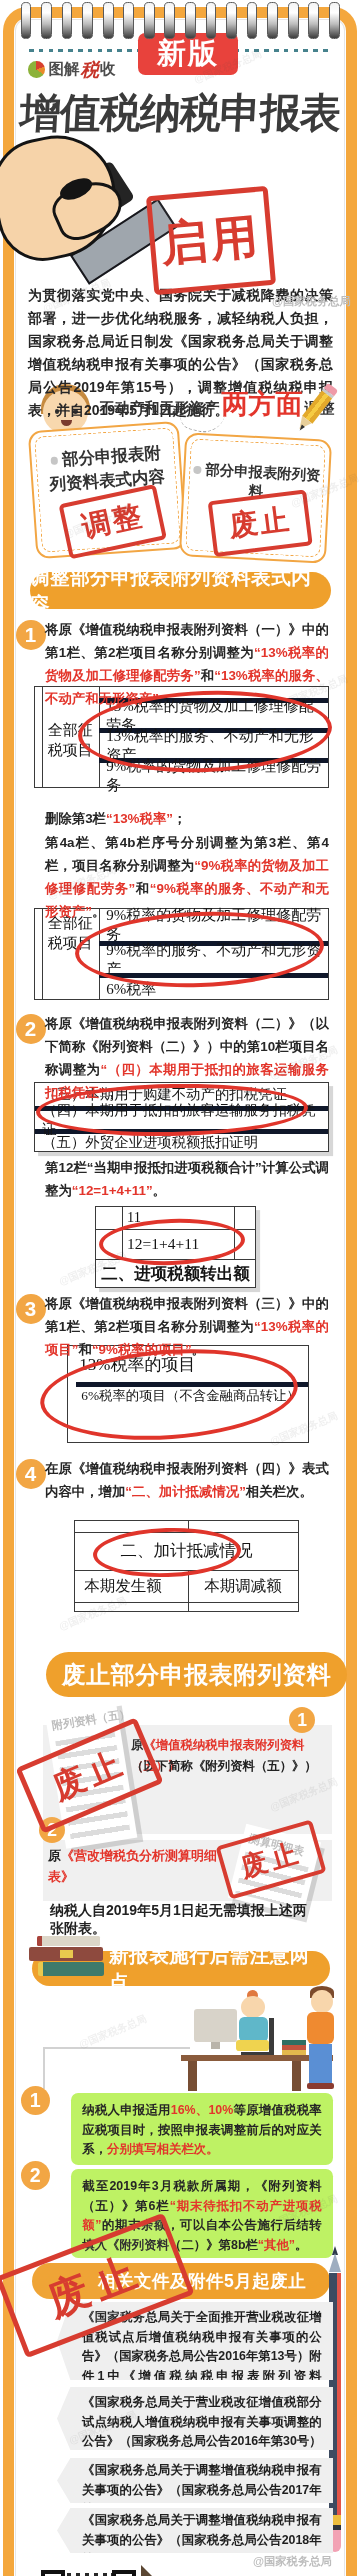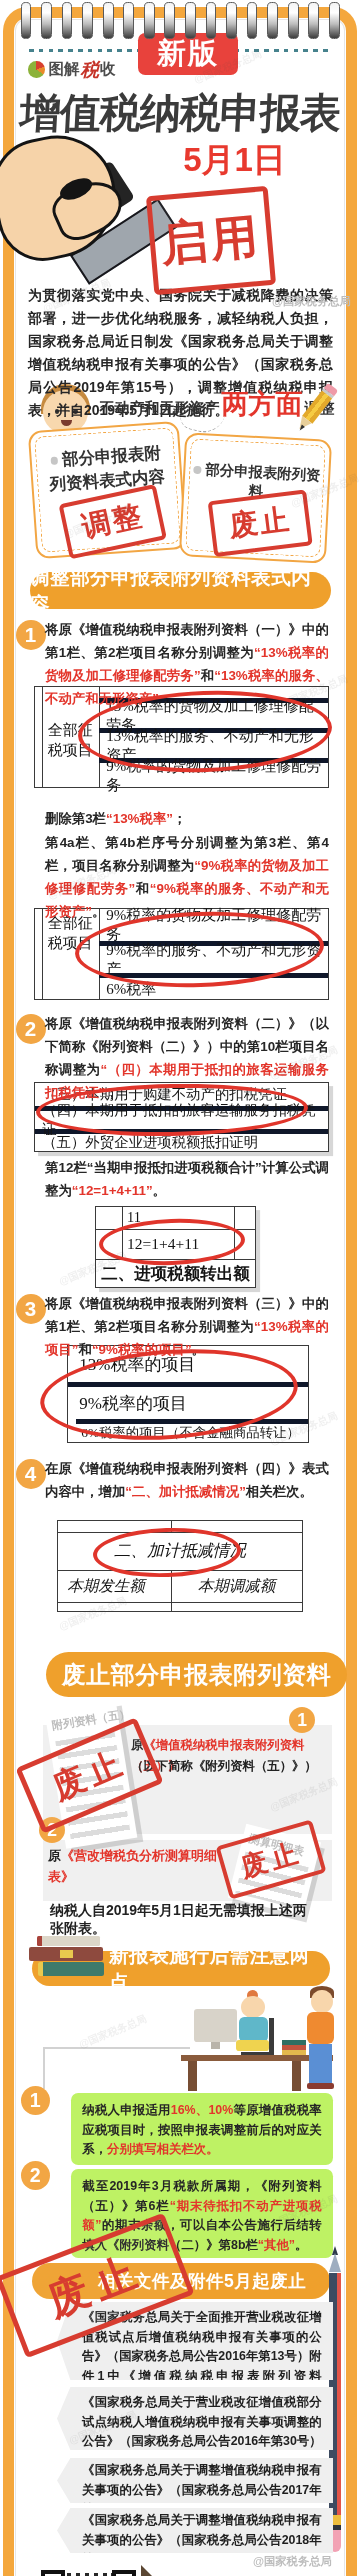--- a/index.html
+++ b/index.html
@@ -123,21 +123,20 @@
 
   <div class="abs" style="left:-6.2px;top:123px;width:175px;height:170px;z-index:2;">
     <div class="abs" style="left:77px;top:101px;width:101px;height:31px;background:#9FA6AD;border:2.1px solid #17171c;transform:rotate(-33deg);"></div>
     <div class="abs" style="left:47px;top:58px;width:89px;height:45px;background:#242424;border-radius:5.2px;transform:rotate(-33deg);"></div>
     <div class="abs" style="left:62px;top:43px;width:30px;height:18.5px;background:#1c1c1c;border-radius:4.1px;transform:rotate(-33deg);"></div>
     <div class="abs" style="left:0;top:13.4px;width:116px;height:116px;background:#F6D3A9;border:3.1px solid #141414;border-radius:46% 54% 58% 42%;transform:rotate(-12deg);"></div>
     <div class="abs" style="left:60px;top:61px;width:63px;height:45px;background:#F6D3A9;border:3.1px solid #141414;border-radius:40% 60% 60% 40%;transform:rotate(-24deg);"></div>
     <div class="abs" style="left:65px;top:57px;width:34px;height:17.5px;background:#141414;border-radius:50%;transform:rotate(-24deg);"></div>
   </div>
 
-  <div class="abs" style="left:160px;top:138px;width:149px;text-align:center;font-size:33px;font-weight:800;color:#E8392E;z-index:2;white-space:nowrap;">5月1日</div>
 
   <div class="stampbox" style="left:150px;top:191px;width:112px;height:89px;font-size:47px;border-width:5.7px;transform:rotate(-5deg);letter-spacing:3.1px;">启用</div>
 
   <div class="itext" style="left:28px;top:284px;width:305px;font-size:14px;font-weight:600;">为贯彻落实党中央、国务院关于减税降费的决策部署，进一步优化纳税服务，减轻纳税人负担，国家税务总局近日制发《国家税务总局关于调整增值税纳税申报有关事项的公告》（国家税务总局公告2019年第15号），调整增值税纳税申报表，并自2019年5月1日起施行。</div>
 
   <div class="abs" style="left:34px;top:384px;width:88px;height:129px;z-index:1;">
     <div class="abs" style="left:7.2px;top:0;width:49px;height:30px;background:#C68A3F;border-radius:25px 25px 0 0;"></div>
     <div class="abs" style="left:9.3px;top:6.2px;width:45px;height:44px;background:#F8D8AE;border-radius:50%;"></div>
     <div class="abs" style="left:20.6px;top:25px;width:4.6px;height:4.6px;background:#333;border-radius:50%;"></div>
     <div class="abs" style="left:39px;top:25px;width:4.6px;height:4.6px;background:#333;border-radius:50%;"></div>
@@ -225,29 +224,28 @@
     <div class="abs" style="left:31px;top:28px;font-size:15.5px;">12=1+4+11</div>
     <div class="abs" style="left:0;top:52px;width:100%;height:30px;display:flex;align-items:center;justify-content:center;font-size:16.5px;font-weight:700;">二、进项税额转出额</div>
   </div>
   <div class="ellipse" style="left:99px;top:1219px;width:138px;height:38px;transform:rotate(-2deg);"></div>
 
   <div class="ncircle" style="left:15.5px;top:1294px;width:30px;height:30px;font-size:20.6px;">3</div>
   <div class="itext" style="top:1292px;"><span>将原《增值税纳税申报表附列资料（三）》中的第1栏、第2栏项目名称分别调整为</span><span class="c1">“13%税率的项目”</span><span>和</span><span class="c1">“9%税率的项目”</span><span>。</span></div>
 
   <div class="tbl" style="left:67px;top:1345px;width:242px;height:98px;">
     <div class="trow first" style="height:36px;font-size:17px;padding-left:11.3px;">13%税率的项目</div>
-    <div class="trow" style="height:37px;font-size:17px;padding-left:11.3px;">9%税率的项目</div>
     <div class="trow" style="height:23px;font-size:13.4px;padding-left:5.2px;margin-left:8px;">6%税率的项目（不含金融商品转让）</div>
   </div>
   <div class="ellipse" style="left:40px;top:1350px;width:250px;height:81px;transform:rotate(-4deg);"></div>
 
   <div class="ncircle" style="left:15.5px;top:1459px;width:30px;height:30px;font-size:20.6px;">4</div>
   <div class="itext" style="top:1457px;"><span>在原《增值税纳税申报表附列资料（四）》表式内容中，增加</span><span class="c1">“二、加计抵减情况”</span><span>相关栏次。</span></div>
 
-  <div class="tbl" style="left:57px;top:1520px;width:246px;height:92px;font-style:italic;">
+  <div class="tbl" style="left:74px;top:1520px;width:225px;height:92px;">
     <div class="vseg" style="left:113px;top:0;height:11.3px;"></div>
     <div class="hline" style="top:11.3px;"></div>
     <div class="abs" style="left:0;top:11.3px;width:100%;height:38px;display:flex;align-items:center;justify-content:center;font-size:16.5px;">二、加计抵减情况</div>
     <div class="hline" style="top:49px;"></div>
     <div class="vseg" style="left:113px;top:49px;height:32px;"></div>
     <div class="abs" style="left:0;top:49px;width:113px;height:32px;display:flex;align-items:center;padding-left:9.3px;font-size:15.5px;box-sizing:border-box;">本期发生额</div>
     <div class="abs" style="left:113px;top:49px;right:0;height:32px;display:flex;align-items:center;justify-content:center;font-size:15.5px;">本期调减额</div>
     <div class="hline" style="top:81px;"></div>
     <div class="vseg" style="left:113px;top:81px;height:10.3px;"></div>
   </div>

